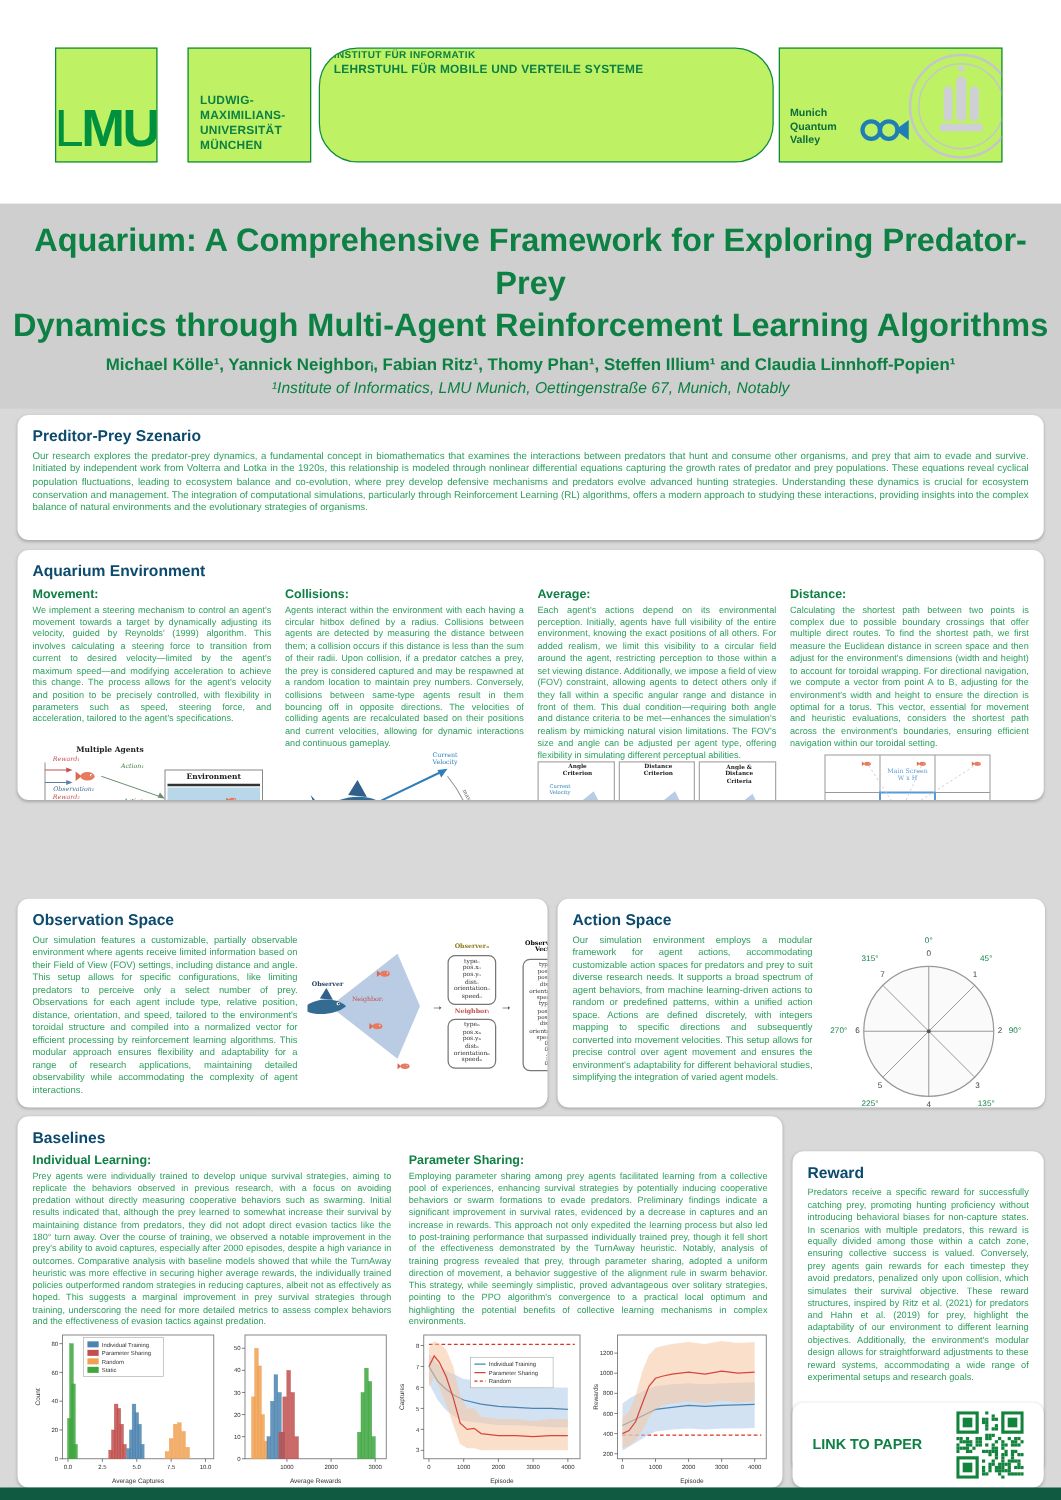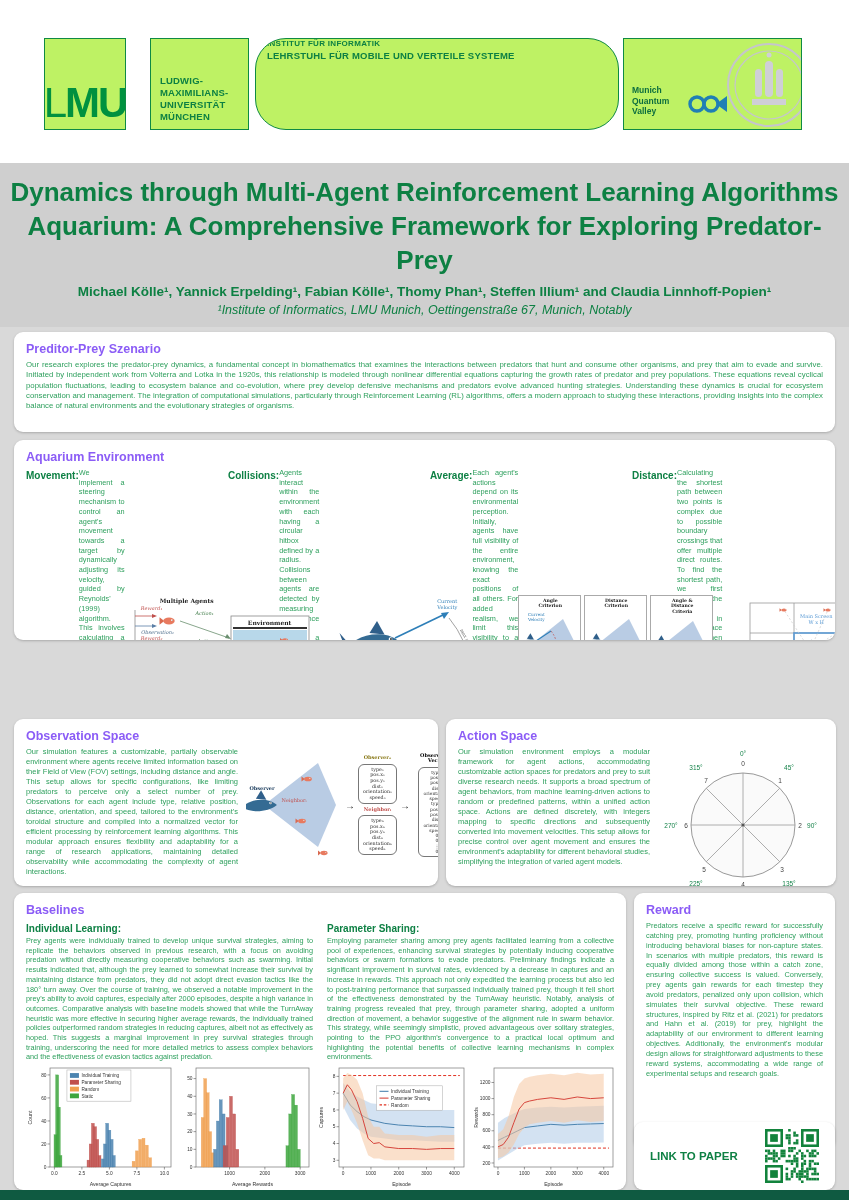--- a/index.html
+++ b/index.html
@@ -26,26 +26,26 @@
   
   .titlebar{position:absolute;left:0;top:163px;width:849px;height:164px;background:#cfcfcf;
             text-align:center;color:#0d8043;}
   .t-main{font-size:26px;font-weight:bold;line-height:1.3;padding-top:13px;}
   .t-authors{font-size:13.5px;font-weight:bold;margin-top:7px;}
   .t-affil{font-size:12.5px;font-style:italic;margin-top:4px;}
   .t-mail{font-size:12px;font-style:italic;margin-top:21px;}
   
   .card{position:absolute;background:#fff;border-radius:9px;box-shadow:0 1px 2.5px rgba(0,0,0,.22);
         box-sizing:border-box;padding:8px 12px;overflow:hidden;}
-  h2.sec{font-size:12.5px;color:#8b5cf6;font-weight:bold;margin:2px 0 4px 0;}
+  h2.sec{font-size:12.5px;color:#0c4a6e;font-weight:bold;margin:2px 0 4px 0;}
   h3.sub{font-size:10px;color:#0e8044;font-weight:bold;margin:2px 0 2px 0;}
   p.body{font-size:7.5px;line-height:1.33;color:#2fa05e;text-align:justify;margin:0;}
   
   .envcols{display:flex;gap:11px;}
-  .envcol{flex:1;display:flex;flex-direction:row;min-width:0;}
+  .envcol{flex:1;display:flex;flex-direction:column;min-width:0;}
   .diag{position:relative;margin-top:auto;}
   .dl{position:absolute;white-space:pre-line;text-align:center;transform:translate(-50%,-50%);
       font-family:"DejaVu Serif",serif;font-size:5px;line-height:1.15;color:#222;}
   
   .vrow{display:flex;gap:3px;justify-content:center;}
   .vpanel{position:relative;width:61px;height:103px;border:1px solid #aaa;background:#fff;}
   .formula{position:absolute;transform:translate(-50%,-50%);font-family:"DejaVu Serif",serif;
            font-size:5.2px;border:.6px solid #999;background:#fafafa;padding:1px 3px;white-space:nowrap;}
   
   .obsflex{display:flex;gap:8px;align-items:flex-start;}
@@ -122,24 +122,24 @@
         <rect x="40" y="20" width="8" height="36" rx="4" fill="#cfcfd6"></rect>
         <rect x="51" y="28" width="7" height="28" rx="3.5" fill="#cfcfd6"></rect>
         <rect x="27" y="58" width="34" height="6" fill="#cfcfd6"></rect>
         <circle cx="44" cy="14" r="2.5" fill="#cfcfd6"></circle>
       </svg>
     </div>
   </div>
 
   <div class="titlebar">
     <div class="t-main">
+      <div>Aquarium: A Comprehensive Framework for Exploring Predator-Prey</div>
       <div>Dynamics through Multi-Agent Reinforcement Learning Algorithms</div>
-      <div>Aquarium: A Comprehensive Framework for Exploring Predator-Prey</div>
-    </div>
-    <div class="t-authors">Michael Kölle¹, Yannick Erpelding¹, Fabian Kölle¹, Thomy Phan¹, Steffen Illium¹ and Claudia Linnhoff-Popien¹</div>
+    </div>
+    <div class="t-authors">Michael Kölle¹, Yannick Neighborᵢ, Fabian Ritz¹, Thomy Phan¹, Steffen Illium¹ and Claudia Linnhoff-Popien¹</div>
     <div class="t-affil">¹Institute of Informatics, LMU Munich, Oettingenstraße 67, Munich, Notably</div>
     <div class="t-mail">michael.koelle@ifi.lmu.de</div>
   </div>
 
   <div class="card" style="left:14px;top:332px;width:821px;height:100px">
     <h2 class="sec">Preditor-Prey Szenario</h2>
     <p class="body" style="font-size:7.8px">Our research explores the predator-prey dynamics, a fundamental concept in biomathematics that examines the interactions between predators that hunt and consume other organisms, and prey that aim to evade and survive. Initiated by independent work from Volterra and Lotka in the 1920s, this relationship is modeled through nonlinear differential equations capturing the growth rates of predator and prey populations. These equations reveal cyclical population fluctuations, leading to ecosystem balance and co-evolution, where prey develop defensive mechanisms and predators evolve advanced hunting strategies. Understanding these dynamics is crucial for ecosystem conservation and management. The integration of computational simulations, particularly through Reinforcement Learning (RL) algorithms, offers a modern approach to studying these interactions, providing insights into the complex balance of natural environments and the evolutionary strategies of organisms.</p>
   </div>
 
   <div class="card" style="left:14px;top:440px;width:821px;height:200px">
@@ -571,21 +571,21 @@
           <text x="6" y="55.5" text-anchor="middle" font-size="5.2" fill="#333" transform="rotate(-90 6 55.5)">Rewards</text>
           <polyline points="25.96666666666667,86.08536585365854 137.03333333333333,86.08536585365854" fill="none" stroke="#e03020" stroke-width="1" stroke-dasharray="3,2"></polyline>
           <path d="M25.96666666666667,60.73170731707317L32.577777777777776,55.90243902439025L39.18888888888888,52.6829268292683L45.8,49.46341463414634L52.41111111111111,47.04878048780488L65.63333333333333,45.439024390243894L78.85555555555555,44.63414634146341L92.07777777777778,45.439024390243894L105.3,44.63414634146341L118.52222222222223,44.23170731707317L131.74444444444447,43.829268292682926L131.74444444444447,80.45121951219512L118.52222222222223,80.85365853658537L105.3,80.85365853658537L92.07777777777778,81.65853658536585L78.85555555555555,80.85365853658537L65.63333333333333,81.65853658536585L52.41111111111111,83.26829268292683L45.8,86.48780487804878L39.18888888888888,90.51219512195122L32.577777777777776,94.53658536585365L25.96666666666667,98.5609756097561Z" fill="#aecbe8" fill-opacity="0.55"></path>
           <polyline points="25.96666666666667,78.4390243902439 32.577777777777776,75.21951219512195 39.18888888888888,72 45.8,68.78048780487805 52.41111111111111,65.5609756097561 65.63333333333333,63.951219512195124 78.85555555555555,62.34146341463415 92.07777777777778,63.14634146341463 105.3,62.34146341463415 118.52222222222223,61.9390243902439 131.74444444444447,61.53658536585366" fill="none" stroke="#4c84b0" stroke-width="1"></polyline>
           <path d="M25.96666666666667,72L31.255555555555556,67.17073170731707L36.544444444444444,54.292682926829265L41.83333333333333,34.97560975609757L47.12222222222222,22.097560975609753L52.41111111111111,16.463414634146346L57.699999999999996,14.853658536585371L65.63333333333333,13.243902439024382L78.85555555555555,11.634146341463406L92.07777777777778,13.243902439024382L105.3,10.829268292682926L118.52222222222223,12.439024390243901L131.74444444444447,11.634146341463406L131.74444444444447,59.12195121951219L118.52222222222223,59.926829268292686L105.3,58.3170731707317L92.07777777777778,60.73170731707317L78.85555555555555,59.12195121951219L65.63333333333333,60.73170731707317L57.699999999999996,62.34146341463415L52.41111111111111,65.5609756097561L47.12222222222222,72L41.83333333333333,82.46341463414635L36.544444444444444,90.51219512195122L31.255555555555556,94.53658536585365L25.96666666666667,96.14634146341463Z" fill="#f5c6a0" fill-opacity="0.55"></path>
           <polyline points="25.96666666666667,84.8780487804878 31.255555555555556,82.46341463414635 36.544444444444444,75.21951219512195 41.83333333333333,60.73170731707317 47.12222222222222,47.04878048780488 52.41111111111111,40.609756097560975 57.699999999999996,39 65.63333333333333,37.390243902439025 78.85555555555555,35.78048780487805 92.07777777777778,37.390243902439025 105.3,34.97560975609757 118.52222222222223,36.585365853658544 131.74444444444447,35.78048780487805" fill="none" stroke="#d6453c" stroke-width="1"></polyline>
         </svg>
     </div>
   </div>
 
-  <div class="card" style="left:634px;top:893px;width:201px;height:256px">
+  <div class="card" style="left:634px;top:921px;width:201px;height:256px">
     <h2 class="sec">Reward</h2>
     <p class="body" style="font-size:7.4px">Predators receive a specific reward for successfully catching prey, promoting hunting proficiency without introducing behavioral biases for non-capture states. In scenarios with multiple predators, this reward is equally divided among those within a catch zone, ensuring collective success is valued. Conversely, prey agents gain rewards for each timestep they avoid predators, penalized only upon collision, which simulates their survival objective. These reward structures, inspired by Ritz et al. (2021) for predators and Hahn et al. (2019) for prey, highlight the adaptability of our environment to different learning objectives. Additionally, the environment's modular design allows for straightforward adjustments to these reward systems, accommodating a wide range of experimental setups and research goals.</p>
   </div>
 
   <div class="card" style="left:634px;top:1122px;width:201px;height:68px">
     <div class="linkflex">
       <span class="linklabel">LINK TO PAPER</span>
       <svg id="qr" width="54" height="54" viewBox="0 0 21 21">
           <rect x="9" y="0" width="1" height="1" fill="#12833c"></rect>
           <rect x="11" y="1" width="1" height="1" fill="#12833c"></rect>

